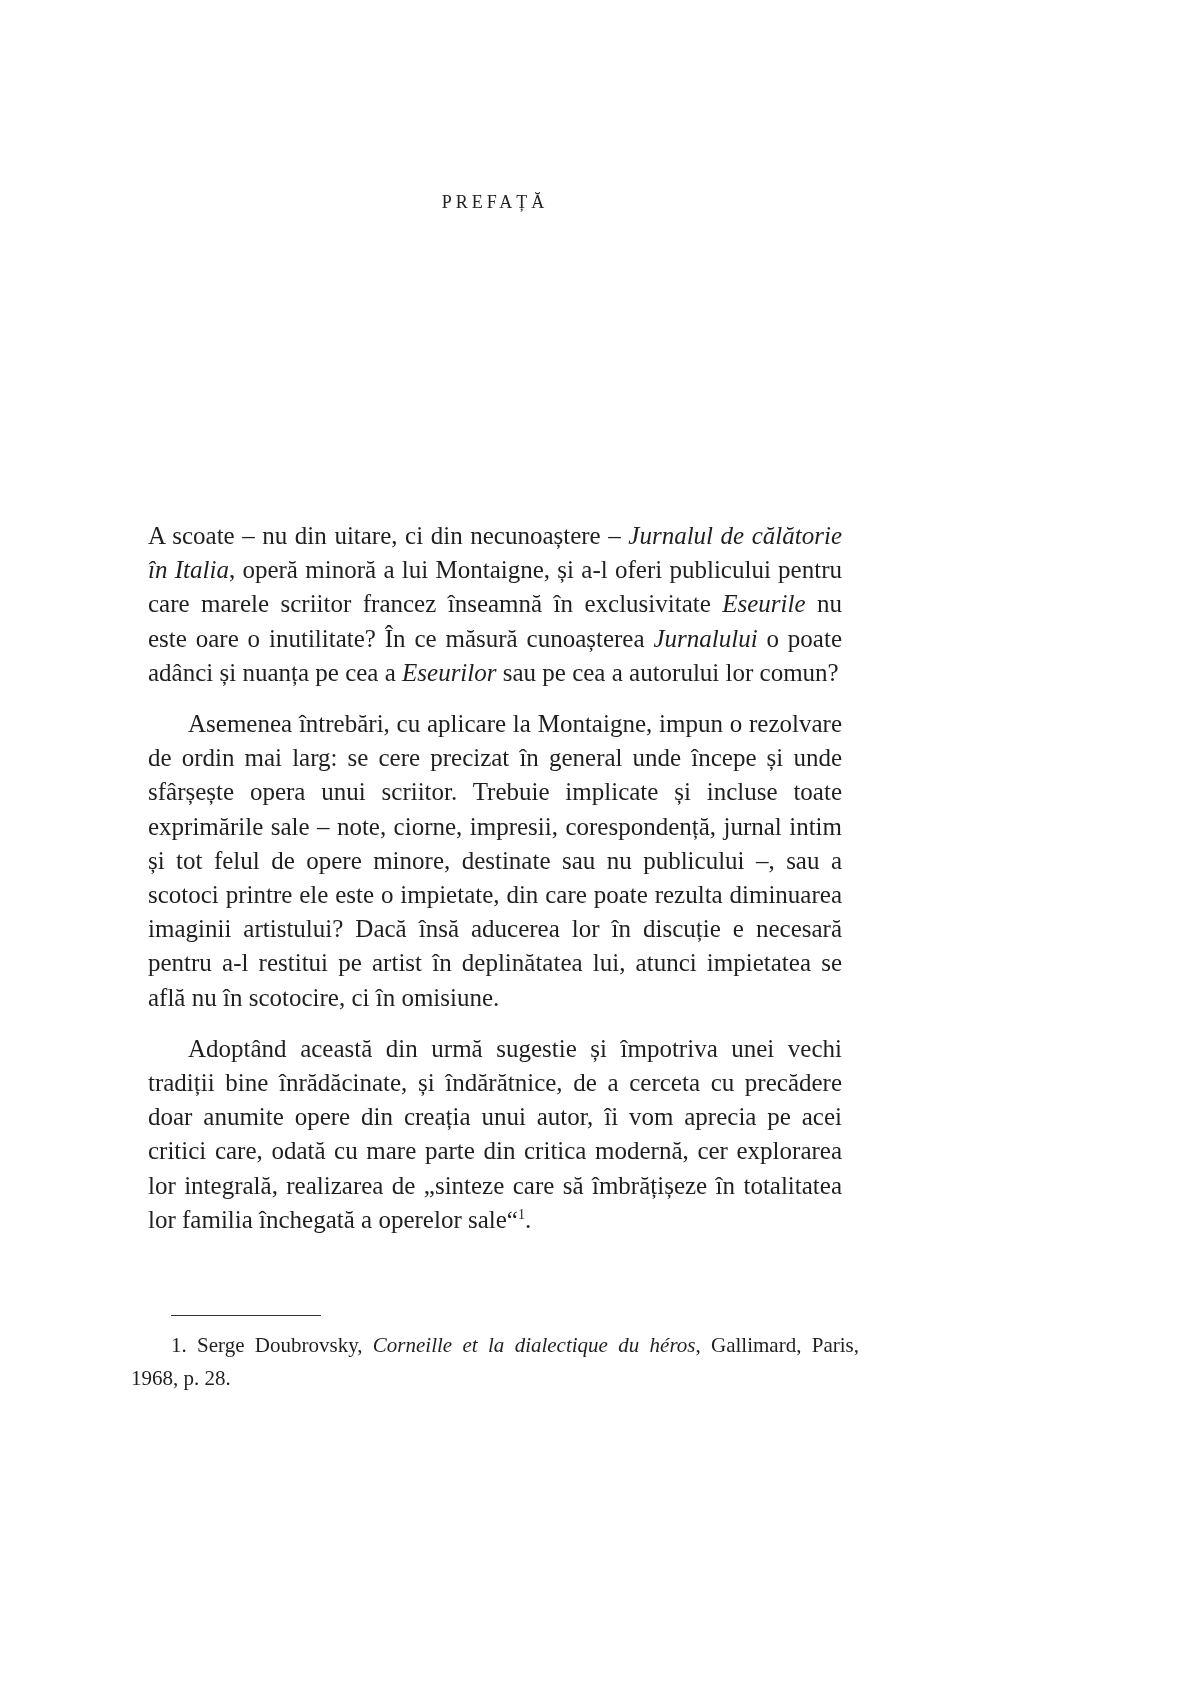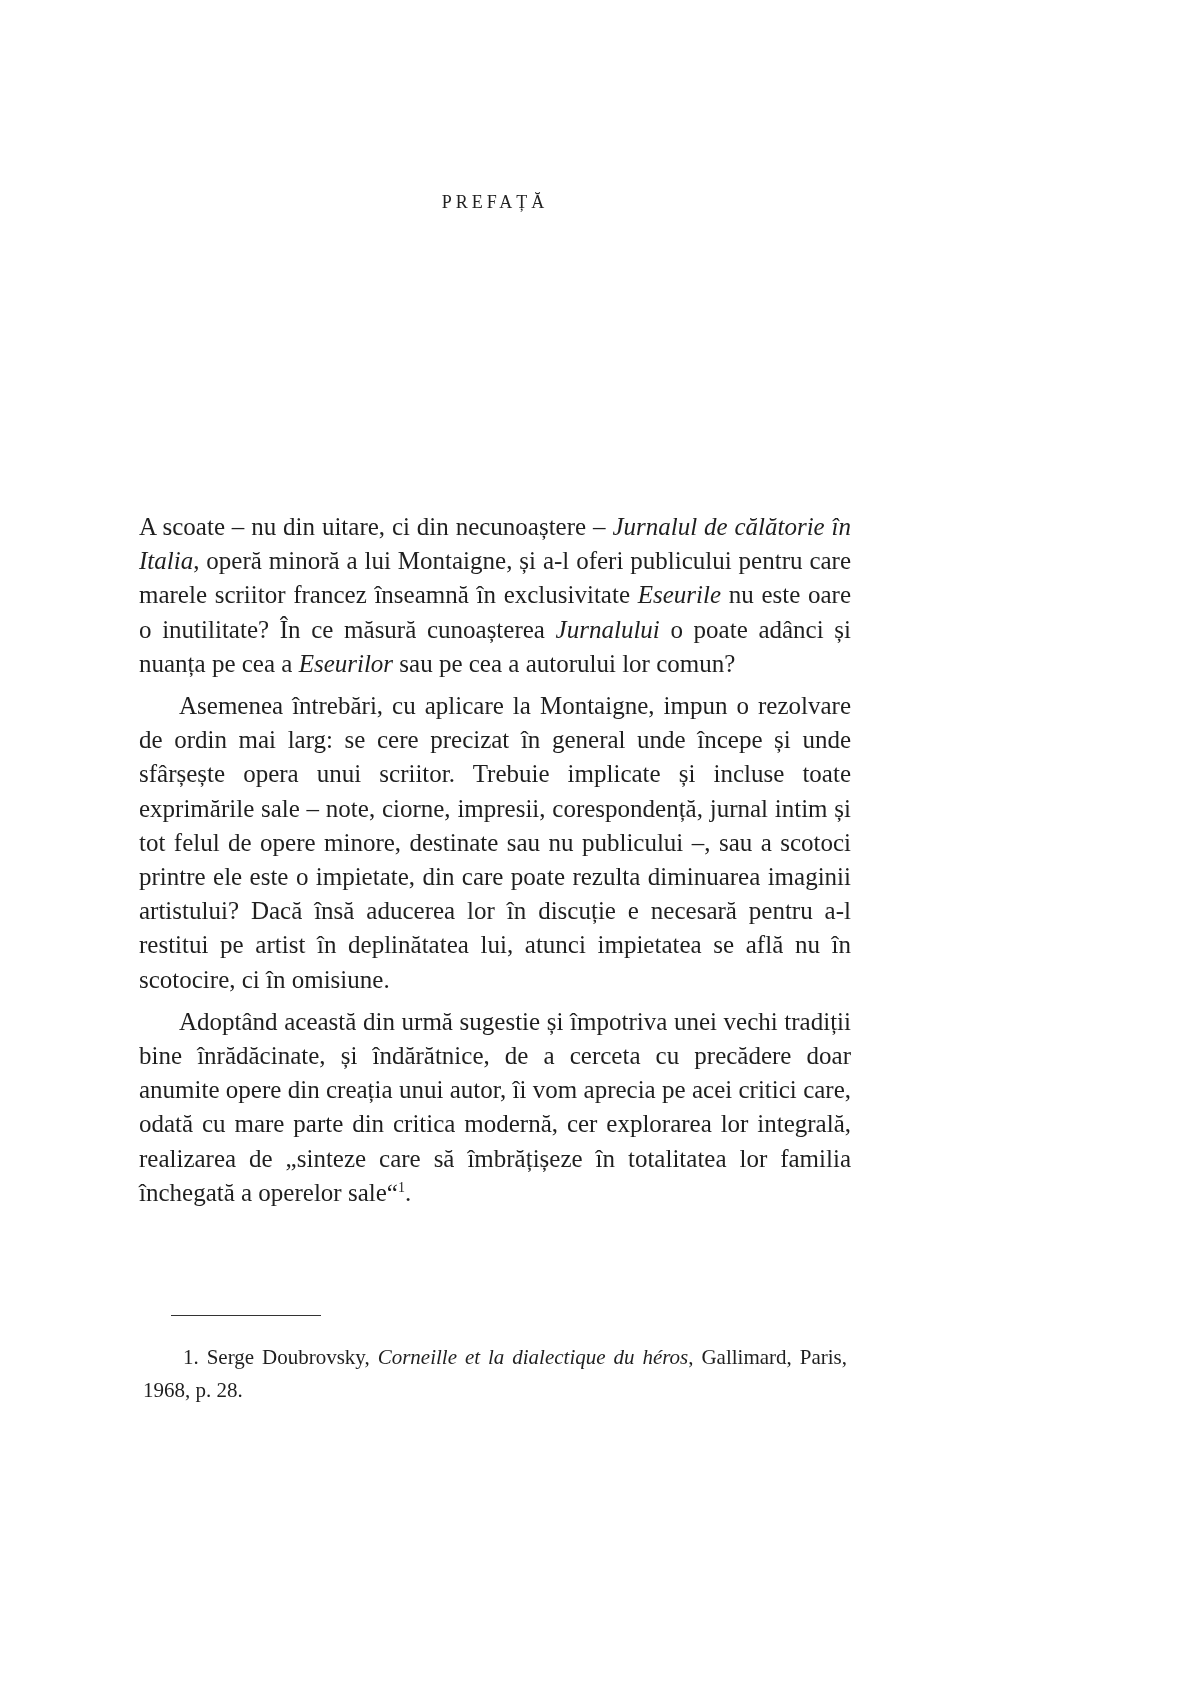--- a/index.html
+++ b/index.html
@@ -3,27 +3,27 @@
 <meta charset="utf-8">
 <style>
   html, body { margin: 0; padding: 0; background: #ffffff; }
   body { width: 1182px; height: 1693px; position: relative; overflow: hidden; }
   .page { position: absolute; left: 0; top: 12px; width: 1182px; height: 1693px; background: #fff; color: #1f1f1f;
     font-family: "Liberation Serif", "DejaVu Serif", serif; }
   .running-head { position: absolute; top: 180px; left: 0; width: 990px; text-align: center;
     font-size: 18px; letter-spacing: 4px; color: #222; }
   .body-text { position: absolute; left: 131px; top: 490px; width: 728px; font-size: 25px; line-height: 34.2px;
     text-align: justify; }
-  .body-text p { margin: 8px; }
+  .body-text p { margin: 17px; }
   .body-text p.indent { text-indent: 40px; }
   em { font-style: italic; }
   sup { font-size: 14px; vertical-align: 9px; line-height: 0; }
   .fn-rule { position: absolute; left: 171px; top: 1303px; width: 150px; height: 0; border-top: 1.5px solid #333; }
   .footnote { position: absolute; left: 131px; top: 1317px; width: 728px; font-size: 21px; line-height: 33px; text-align: justify; }
-  .footnote p { margin: 12px; text-indent: 40px; }
+  .footnote p { margin: 0; text-indent: 40px; }
 </style>
 </head>
 <body>
 
 <div class="page">
   <div class="running-head">PREFAȚĂ</div>
 
   <div class="body-text">
     <p><span>A scoate – nu din uitare, ci din necunoaștere – </span><em>Jurnalul de călătorie în Italia</em><span>, operă minoră a lui Montaigne, și a-l oferi publicului pentru care marele scriitor francez înseamnă în exclusivitate </span><em>Eseurile</em><span> nu este oare o inutilitate? În ce măsură cunoașterea </span><em>Jurna­lului</em><span> o poate adânci și nuanța pe cea a </span><em>Eseurilor</em><span> sau pe cea a auto­rului lor comun?</span></p>
     <p class="indent"><span>Asemenea întrebări, cu aplicare la Montaigne, impun o rezol­vare de ordin mai larg: se cere precizat în general unde începe și unde sfârșește opera unui scriitor. Trebuie implicate și incluse toate exprimările sale – note, ciorne, impresii, corespondență, jurnal intim și tot felul de opere minore, destinate sau nu publi­cului –, sau a scotoci printre ele este o impietate, din care poate rezulta diminuarea imaginii artistului? Dacă însă aducerea lor în discuție e necesară pentru a-l restitui pe artist în deplinătatea lui, atunci impietatea se află nu în scotocire, ci în omisiune.</span></p>

